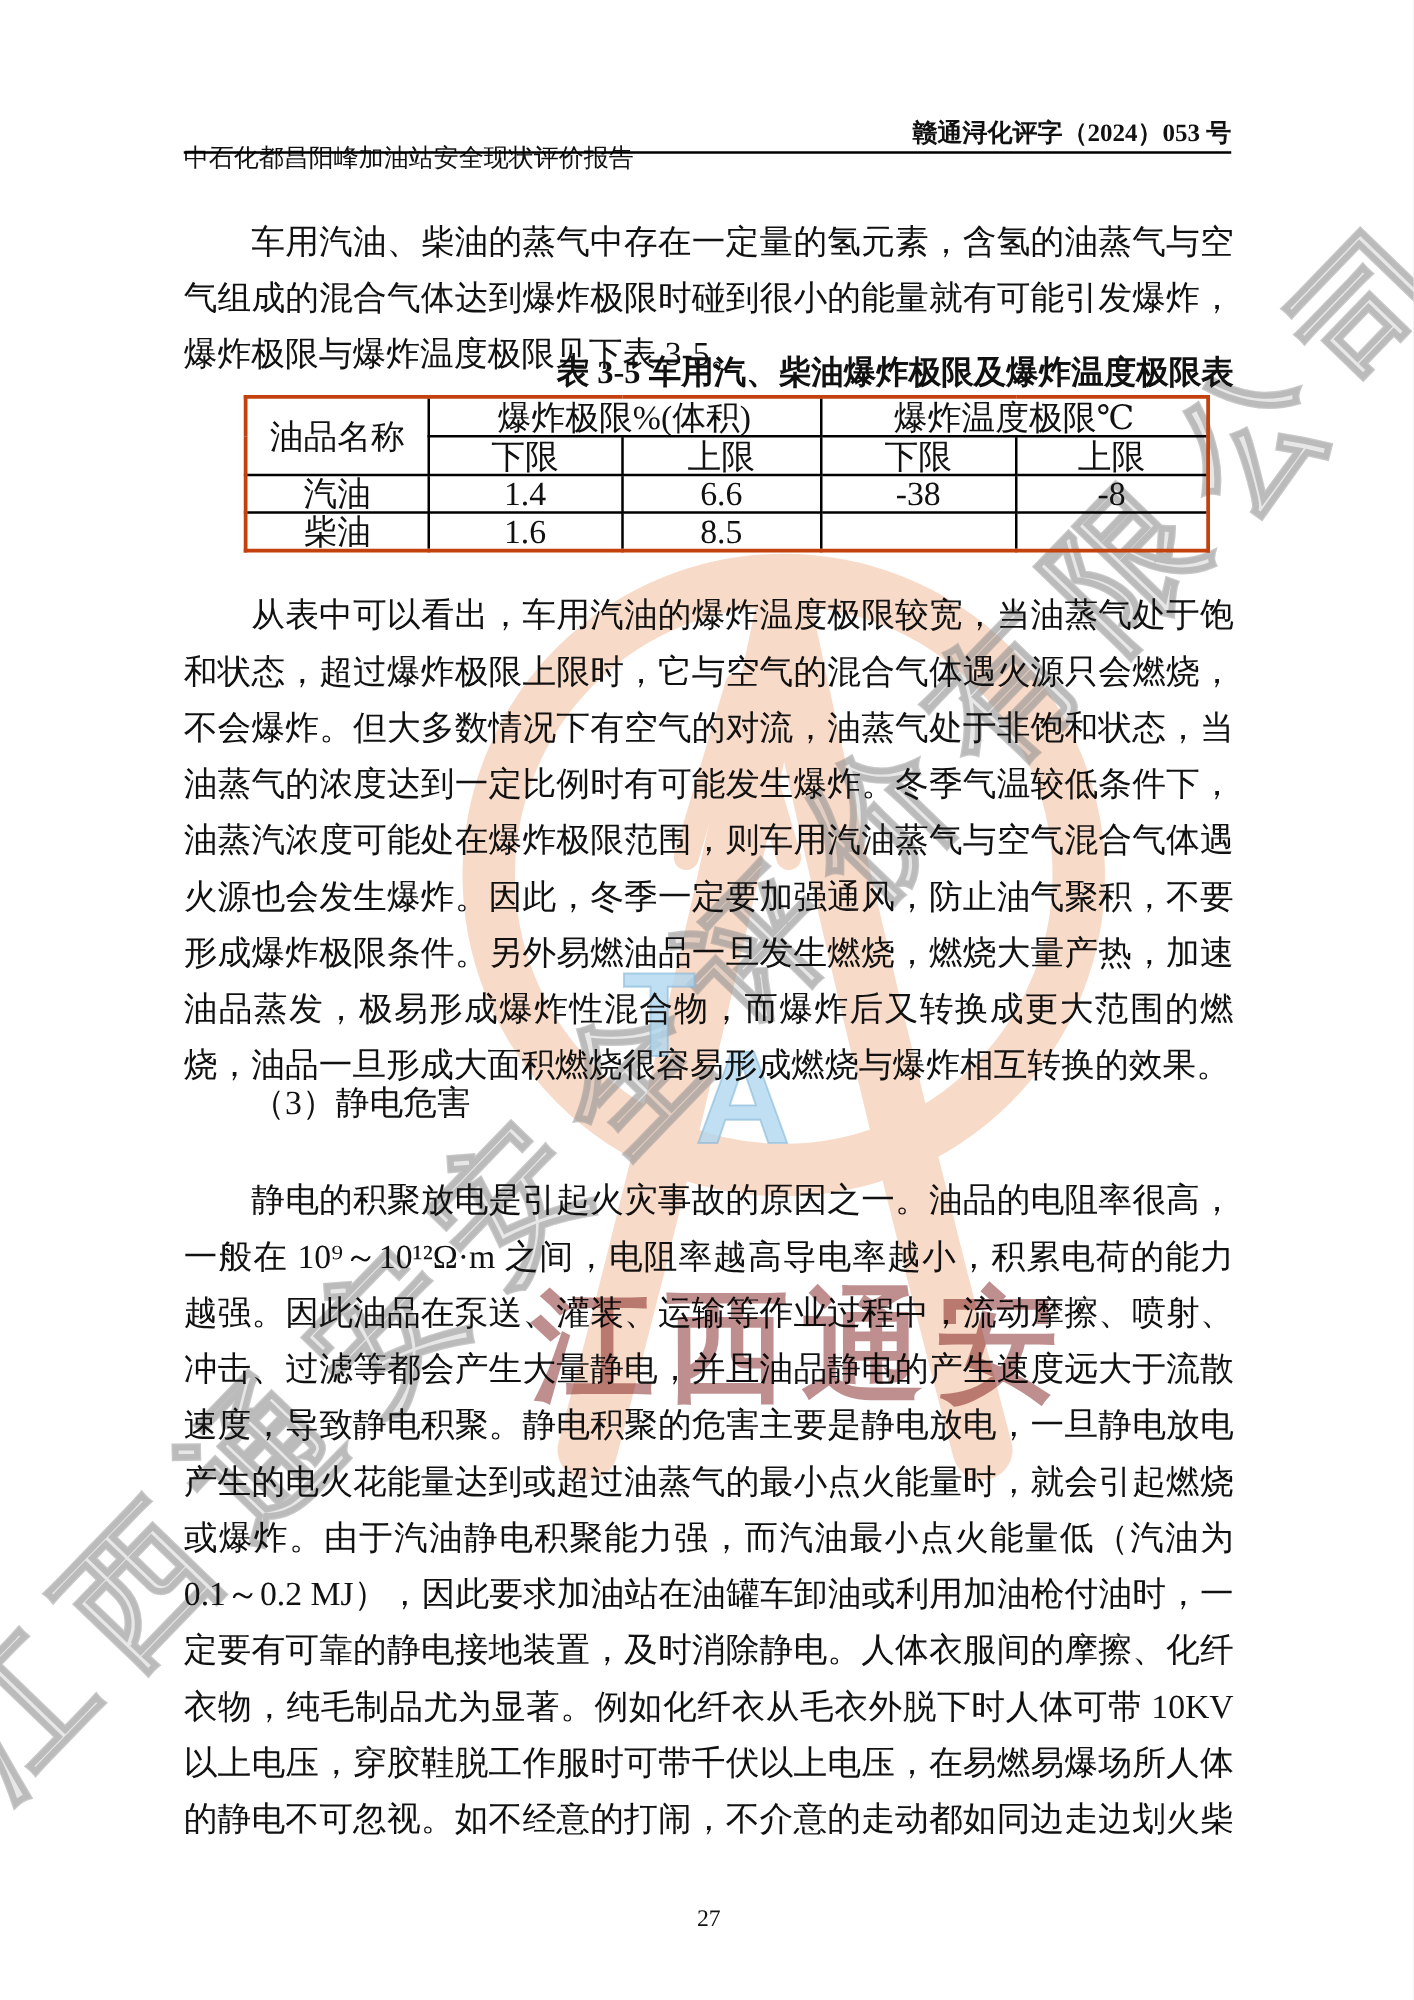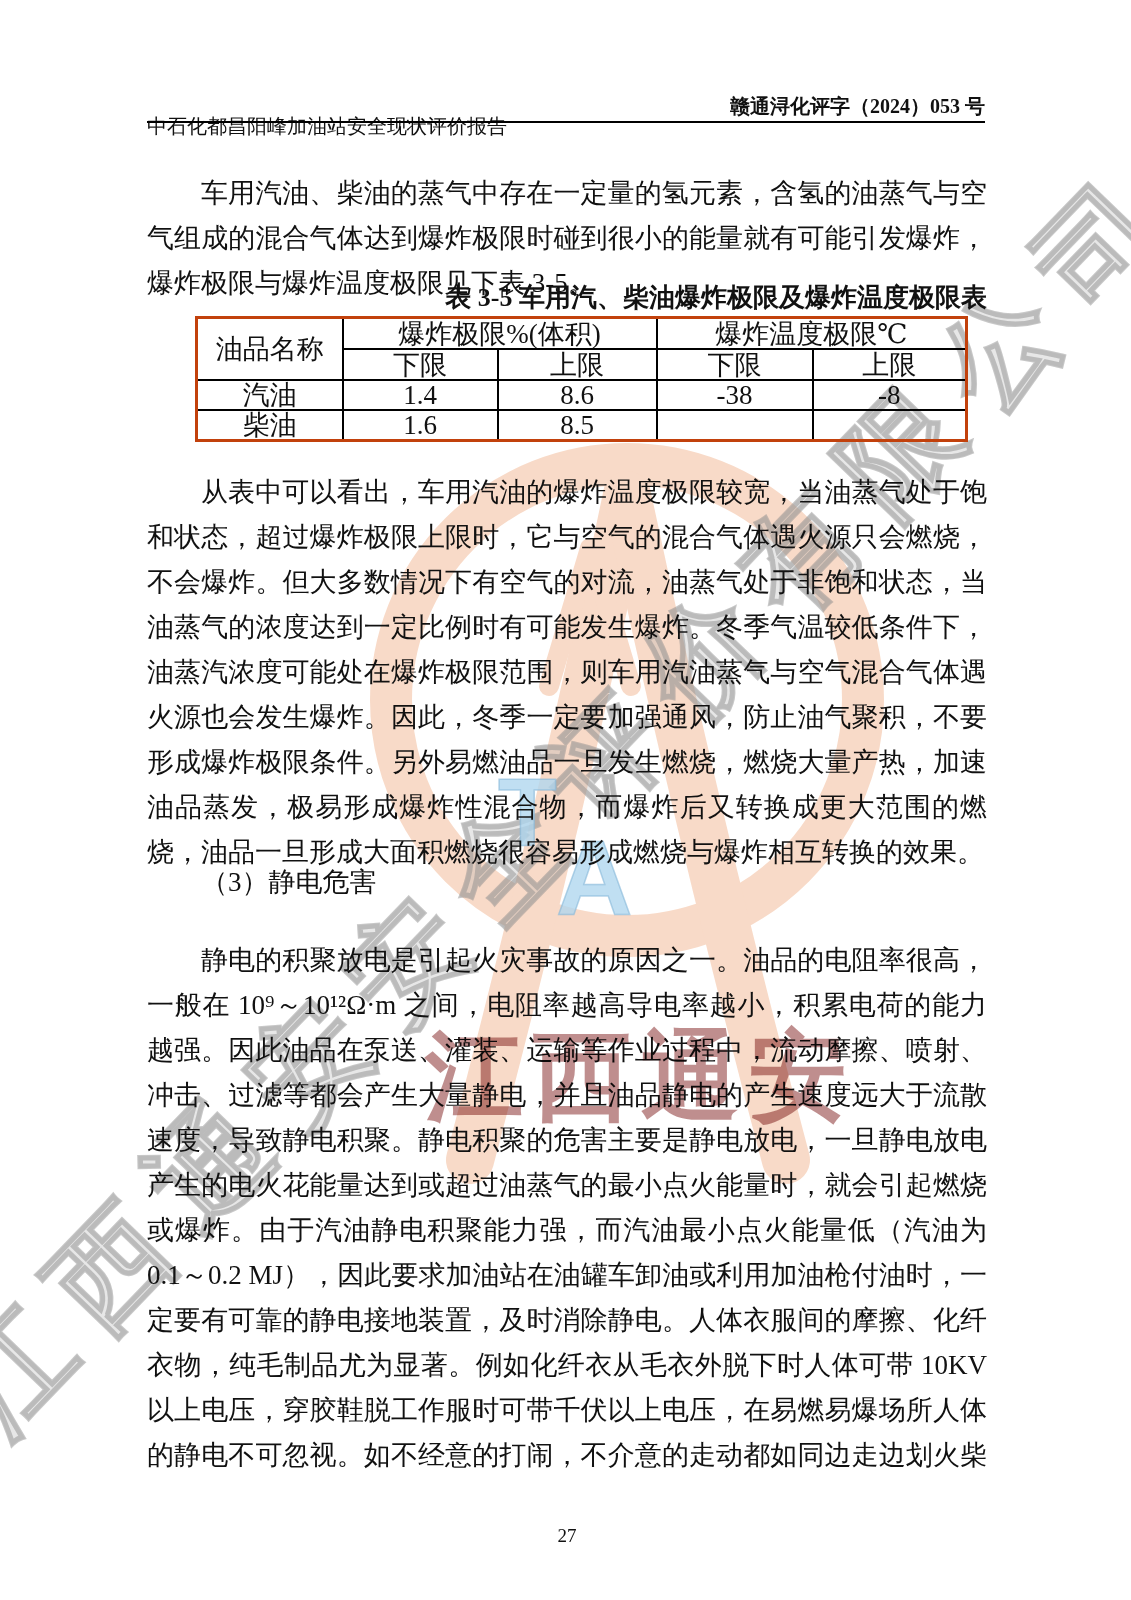--- a/index.html
+++ b/index.html
@@ -107,21 +107,21 @@
       </tr>
       <tr>
         <th>下限</th>
         <th>上限</th>
         <th>下限</th>
         <th>上限</th>
       </tr>
       <tr style="height:30px;">
         <td>汽油</td>
         <td>1.4</td>
-        <td>8.6</td>
+        <td>6.6</td>
         <td>-38</td>
         <td>-8</td>
       </tr>
       <tr>
         <td>柴油</td>
         <td>1.6</td>
         <td>8.5</td>
         <td></td>
         <td></td>
       </tr>

